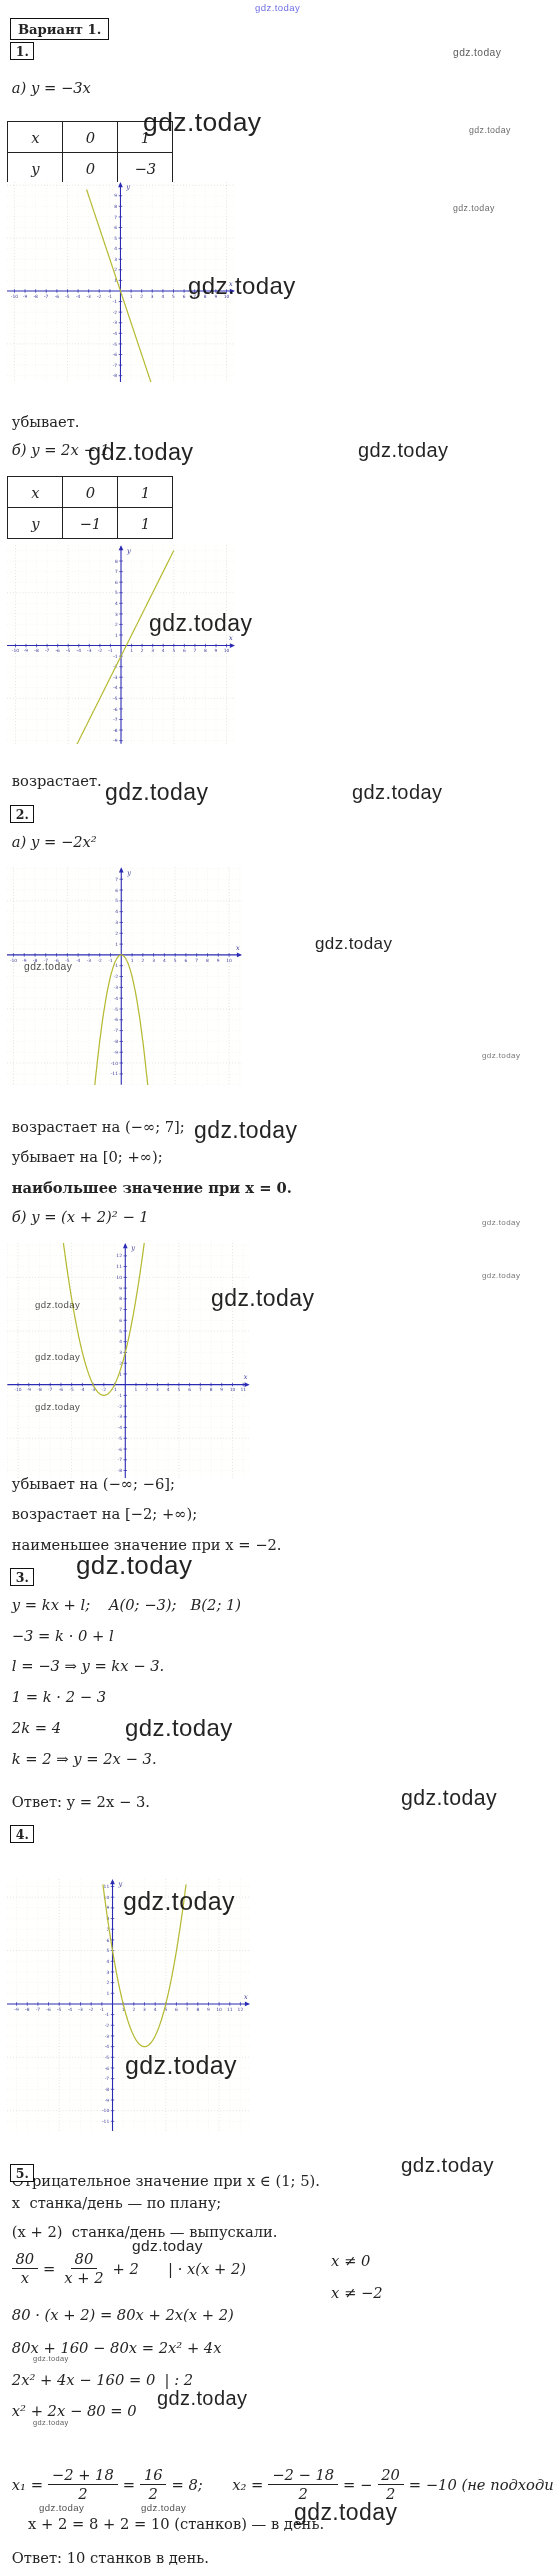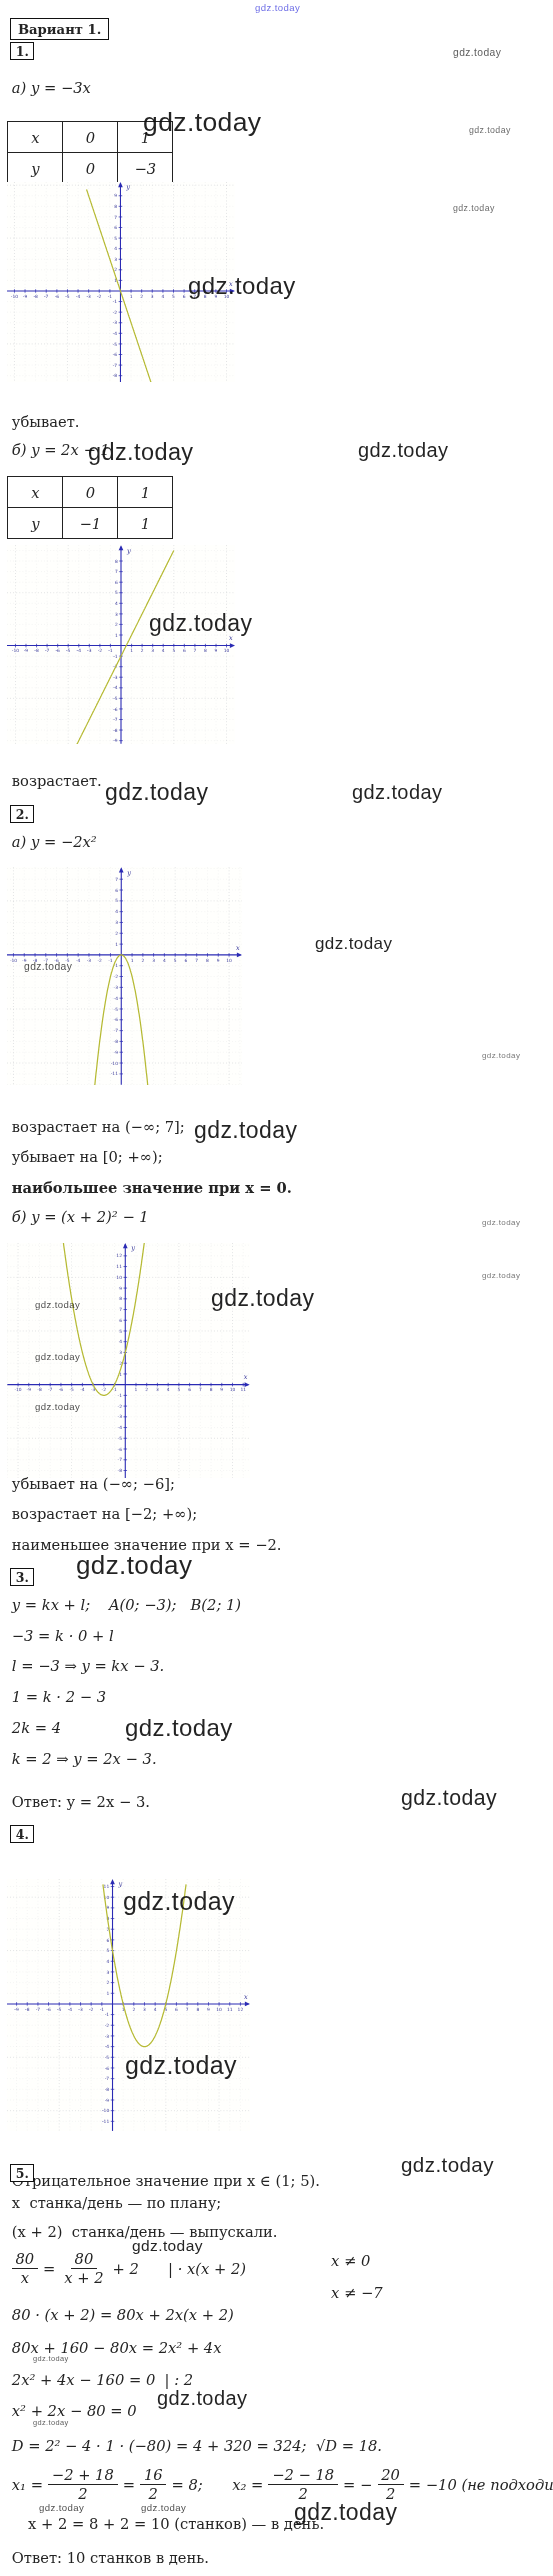--- a/index.html
+++ b/index.html
@@ -751,27 +751,26 @@
     <span>=</span>
     <span class="frac">
       <span class="num">80</span>
       <span class="den">x + 2</span>
     </span>
     <span>+ 2</span>
     <span class="sp"></span>
     <span>| · x(x + 2)</span>
   </div>
   <div class="line math" style="left:331px;top:2253px;">x ≠ 0</div>
-  <div class="line math" style="left:331px;top:2285px;">x ≠ −7</div>
+  <div class="line math" style="left:331px;top:2285px;">x ≠ −2</div>
 
   <div class="line math" style="left:11.8px;top:2307px;">80 · (x + 2) = 80x + 2x(x + 2)</div>
   <div class="line math" style="left:11.8px;top:2340px;">80x + 160 − 80x = 2x² + 4x</div>
   <div class="line math" style="left:11.8px;top:2372px;">2x² + 4x − 160 = 0  | : 2</div>
   <div class="line math" style="left:11.8px;top:2403px;">x² + 2x − 80 = 0</div>
-  <div class="line math" style="left:11.8px;top:2438px;">D = 2² − 4 · 1 · (−80) = 4 + 320 = 324;  √D = 18.</div>
 
   <div class="fracrow" style="left:11.8px;top:2466px;">
     <span>x₁ =</span>
     <span class="frac">
       <span class="num">−2 + 18</span>
       <span class="den">2</span>
     </span>
     <span>=</span>
     <span class="frac">
       <span class="num">16</span>

